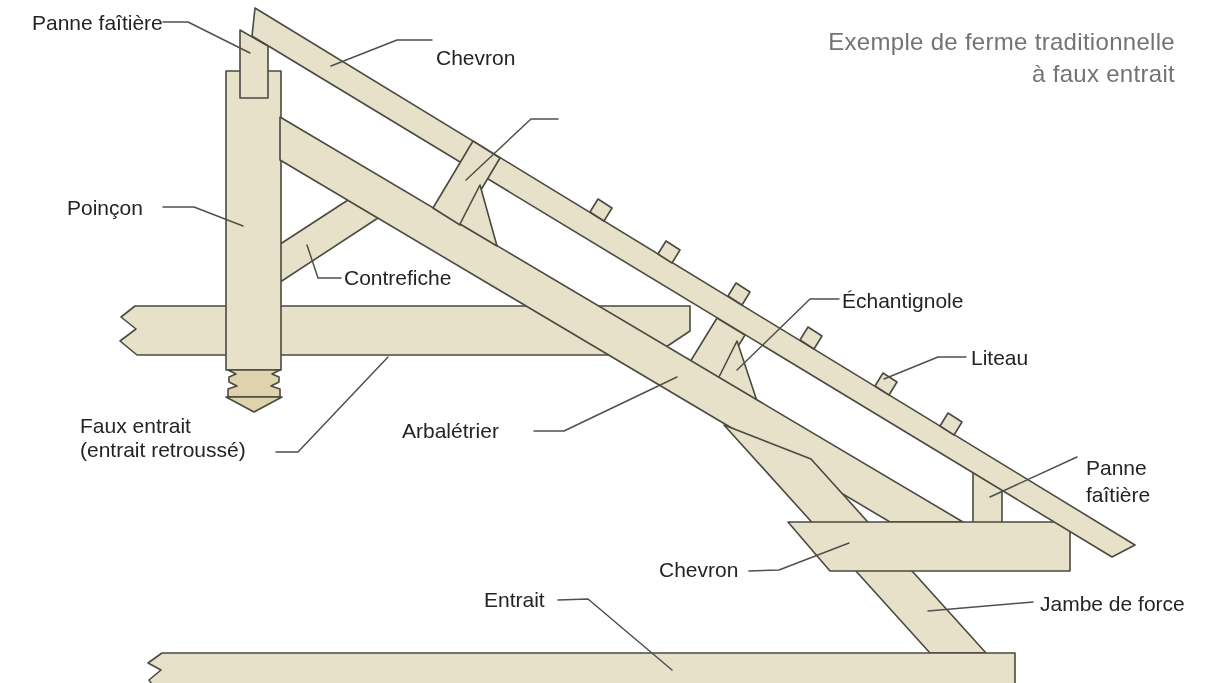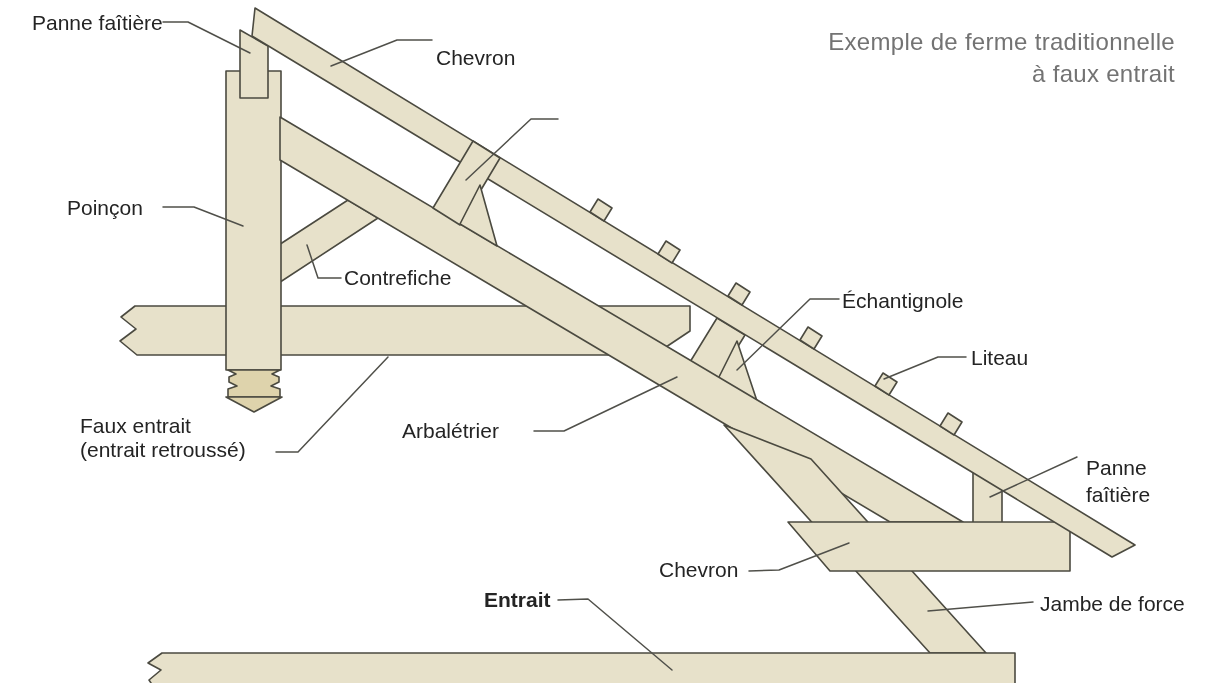--- a/index.html
+++ b/index.html
@@ -31,21 +31,21 @@
   .lbl-chevron{left:436px;top:30px;margin-top:16px;}
   .lbl-panne-intermediaire{left:562px;top:108px;letter-spacing:.5px;}
   .lbl-poincon{left:67px;top:196px;text-align:right;}
   .lbl-contrefiche{left:344px;top:266px;}
   .lbl-echantignole{left:842px;top:289px;}
   .lbl-liteau{left:971px;top:346px;}
   .lbl-faux-entrait{left:80px;top:414px;width:196px;white-space:normal;}
   .lbl-arbaletrier{left:402px;top:419px;}
   .lbl-panne-sabliere{left:1086px;top:432px;line-height:27px;margin-top:22px;}
   .lbl-blochet{left:659px;top:558px;}
-  .lbl-entrait{left:484px;top:588px;font-weight:bold;}
+  .lbl-entrait{left:484px;top:588px;}
   .lbl-jambe-de-force{left:1040px;top:592px;}
 </style>
 </head>
 <body>
 
 <div id="stage">
 
   <svg id="drawing" viewBox="0 0 1213 683">
 
     <polygon points="135,306 690,306 690,331 654,355 137,355 120,341 136,329 121,317" fill="#e7e1ca"></polygon>

